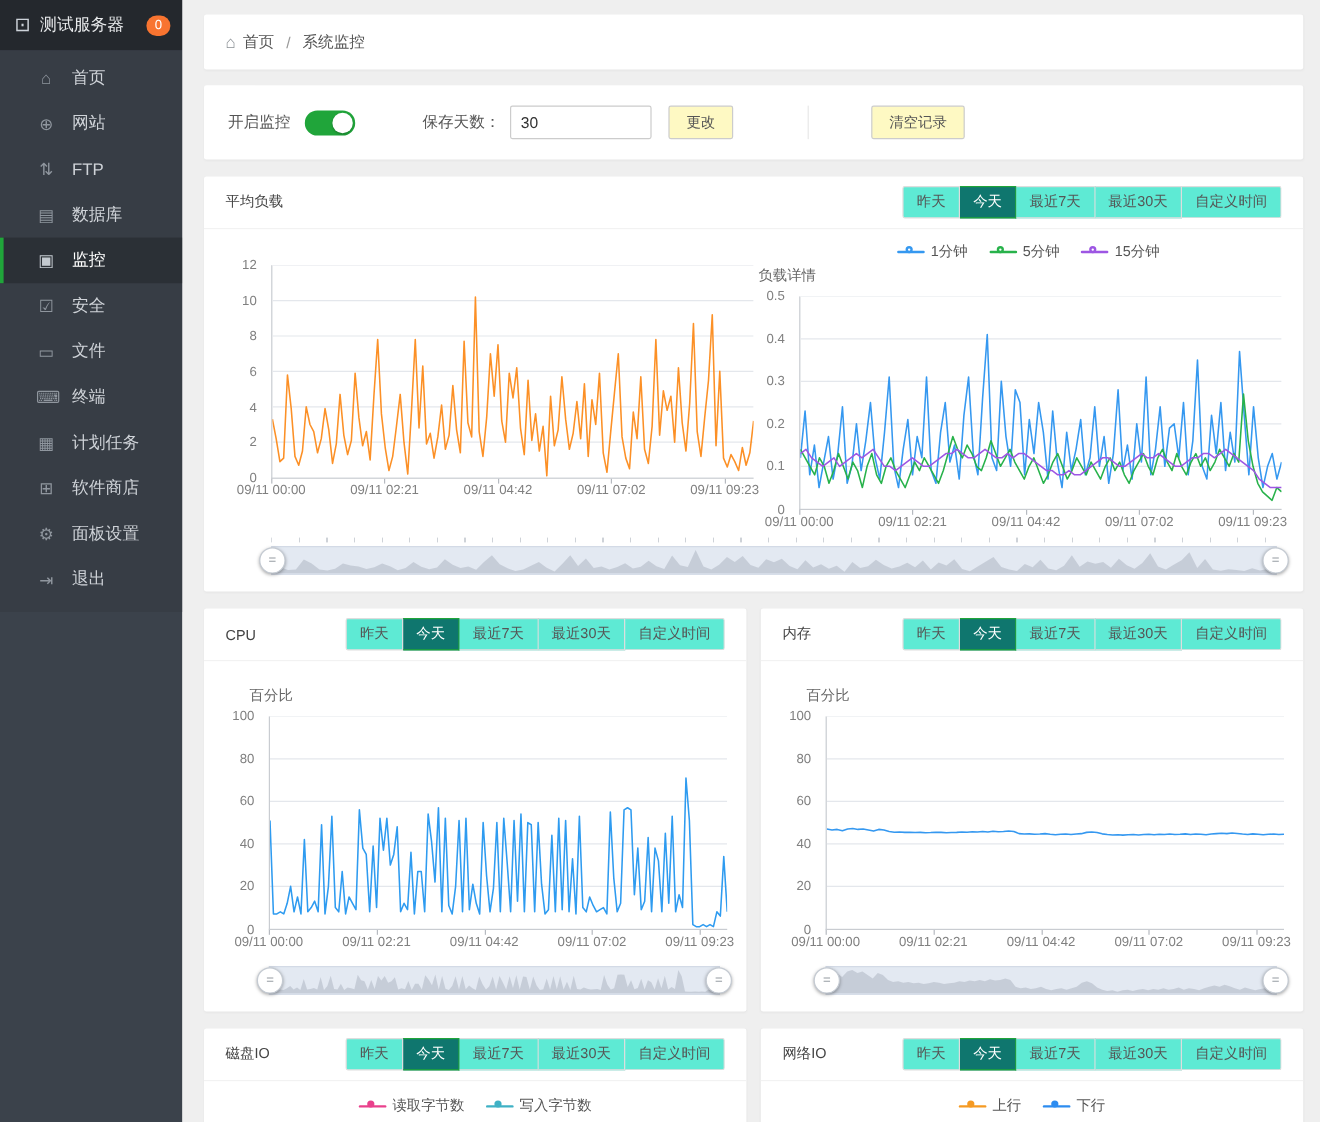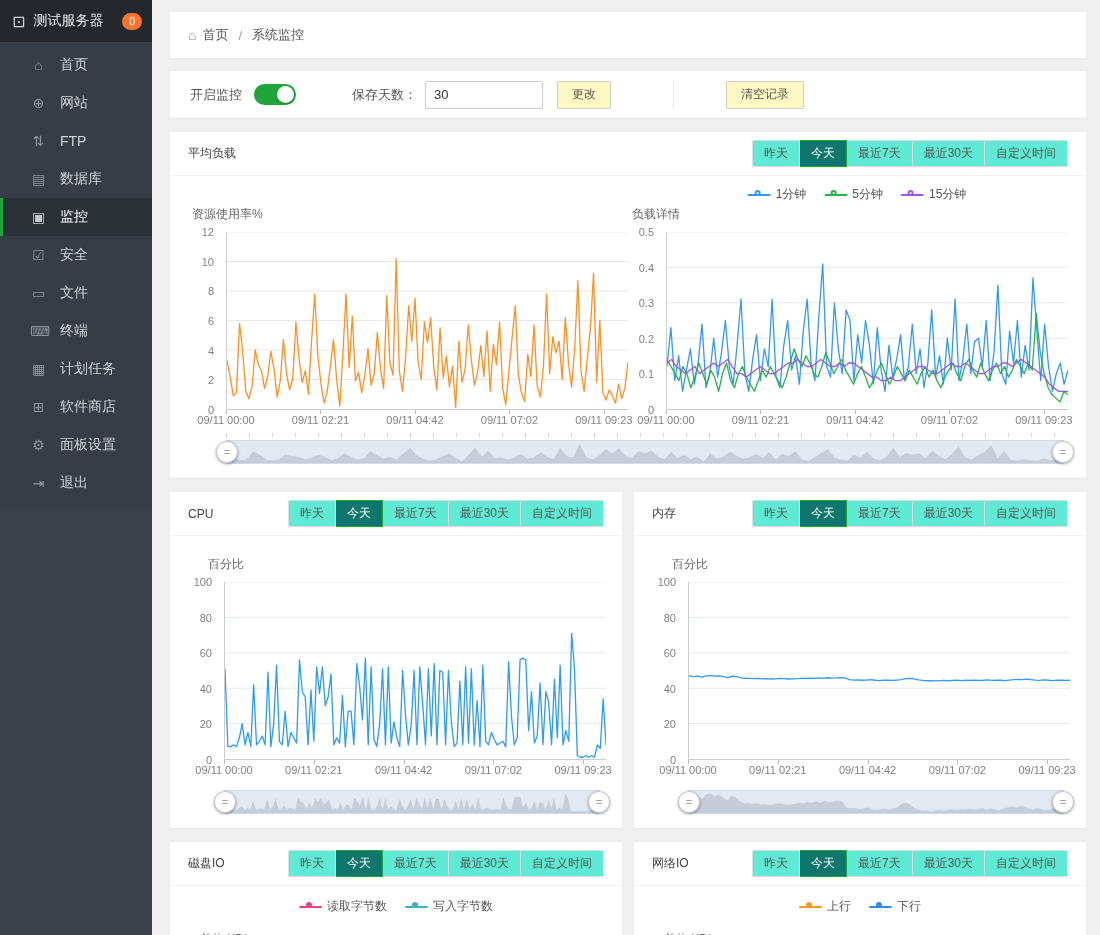--- a/index.html
+++ b/index.html
@@ -19,21 +19,21 @@
   .side-item.active .si-icon { color:#c3c9cf; }
 
   
   main { flex:1; height:935px; background:#efefef; padding:12px 14px 0 18px; overflow:hidden; }
   .card { background:#fff; border-radius:2px; box-shadow:0 1px 2px rgba(0,0,0,.04); }
   .crumb { height:46px; display:flex; align-items:center; padding:0 18px; color:#555; margin-bottom:13px; }
   .crumb .sep { margin:0 10px; color:#999; }
   .crumb .home-i { color:#8a8f94; margin-right:6px; font-size:14px; }
   .crumb-link { cursor:pointer; }
 
-  .controls { height:47px; display:flex; align-items:center; padding:12px 20px; margin-bottom:14px; }
+  .controls { height:62px; display:flex; align-items:center; padding:12px 20px; margin-bottom:14px; }
   .toggle { width:42px; height:21px; border-radius:11px; background:#20a53a; position:relative; margin-left:12px; cursor:pointer; }
   .toggle .knob { position:absolute; right:2px; top:2px; width:17px; height:17px; background:#fff; border-radius:50%; box-shadow:0 1px 2px rgba(0,0,0,.25); }
   .ctl-label { color:#555; }
   .lbl-days { margin-left:56px; }
   .controls input { width:118px; height:28px; border:1px solid #ccc; border-radius:2px; padding:0 8px; font-size:13px; color:#333; margin-left:8px; outline:none; font-family:inherit; }
   .btn { height:28px; background:#fef9c3; border:1px solid #ccc; border-radius:2px; padding:0 14px; font-size:12px; color:#555; cursor:pointer; font-family:inherit; }
   .btn-change { margin-left:14px; }
   .vdiv { width:1px; height:28px; background:#e8e8e8; margin:0 52px 0 62px; }
 
   .sec-head { height:44px; display:flex; align-items:center; justify-content:space-between; padding:0 18px; border-bottom:1px solid #f2f2f2; }
@@ -195,21 +195,20 @@
             <span class="lg-item">
               <span class="lg-marker hollow" style="color: rgb(157, 86, 227);">
                 <span class="lg-line"></span>
                 <span class="lg-dot"></span>
               </span>
               <span class="lg-text">15分钟</span>
             </span>
           </div>
         <div class="charts-row">
           <div class="chart">
-            <div class="c-title">资源使用率%</div>
           <div class="c-plot" style="height: 196px;">
                 <div class="c-yaxis">
                   <span style="top: 100%;">0</span>
                   <span style="top: 83.3333%;">2</span>
                   <span style="top: 66.6667%;">4</span>
                   <span style="top: 50%;">6</span>
                   <span style="top: 33.3333%;">8</span>
                   <span style="top: 16.6667%;">10</span>
                   <span style="top: 0%;">12</span>
                 </div>

